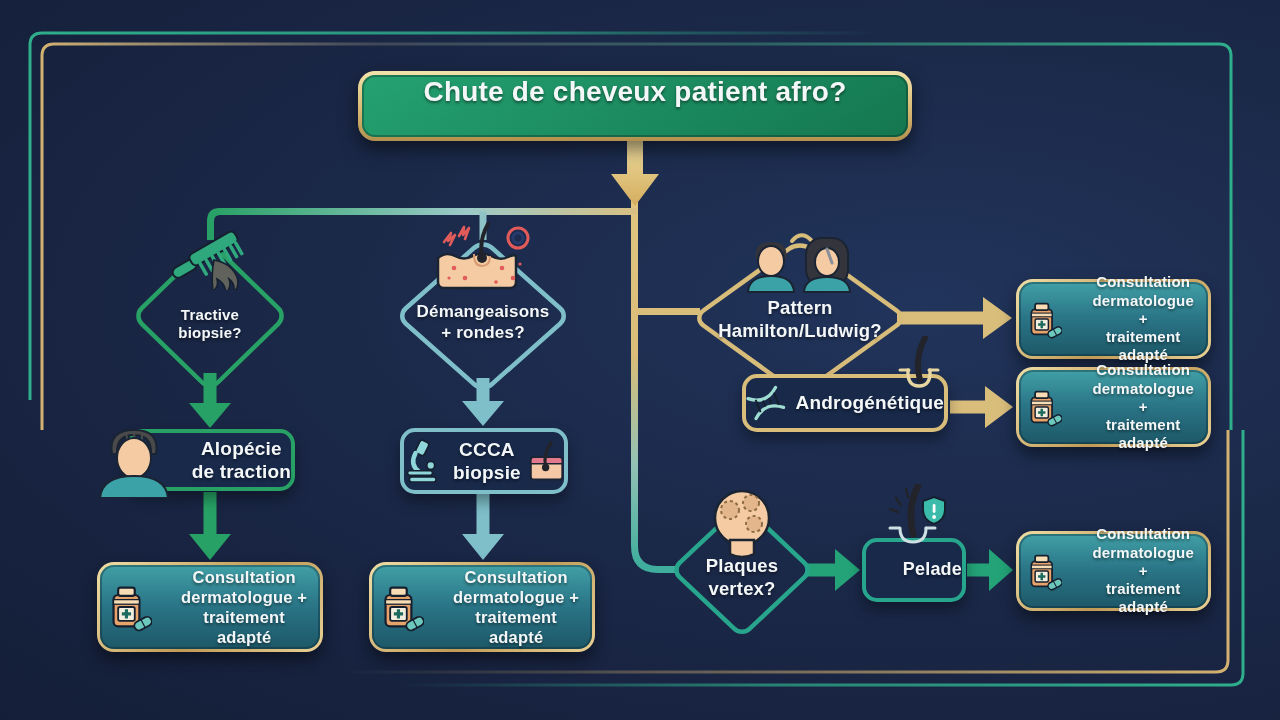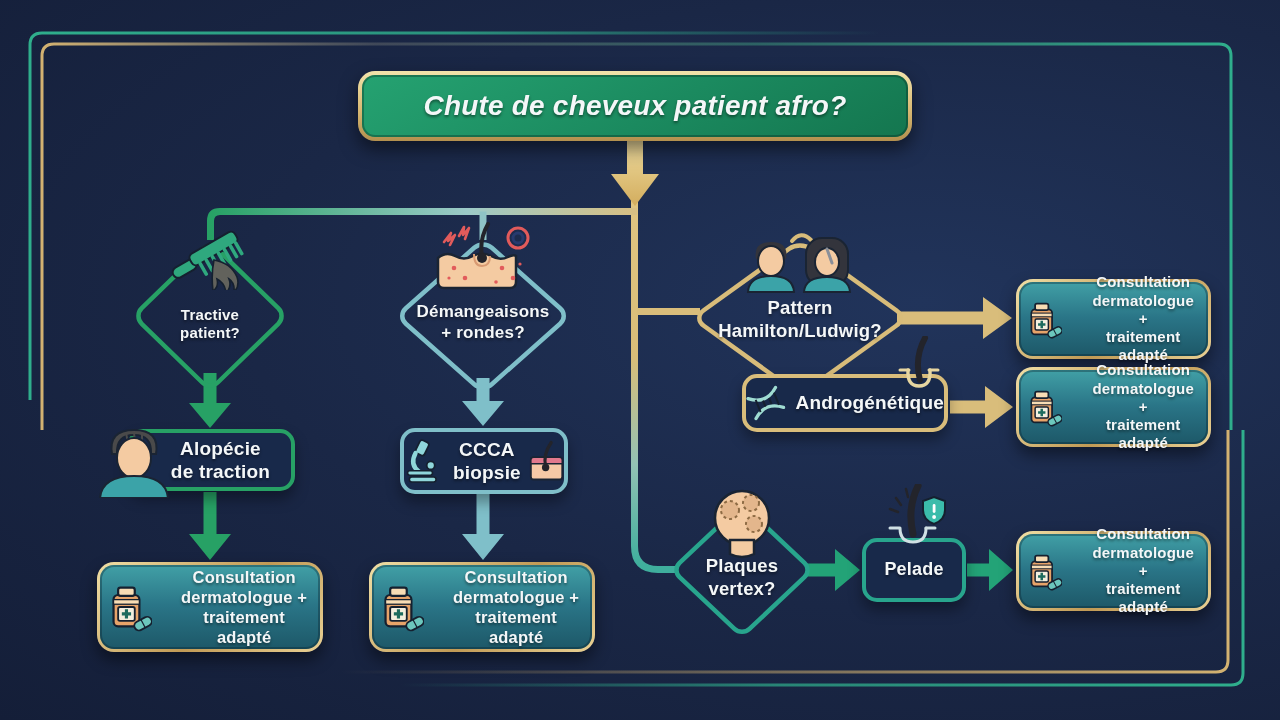--- a/index.html
+++ b/index.html
@@ -15,25 +15,25 @@
   .lbl{font-weight:700;text-align:center;line-height:1.22;text-shadow:0 2px 3px rgba(0,0,0,.45);letter-spacing:.2px;}
   .center{transform:translate(-50%,-50%);}
   
   .title-wrap{left:358px;top:71px;width:554px;height:70px;z-index:2;
     background:linear-gradient(180deg,#f2e3ab 0%,#d9ba74 55%,#b3904e 100%);
     border-radius:17px;padding:4px;box-sizing:border-box;
     box-shadow:0 8px 18px rgba(0,0,0,.5);}
   .title-inner{width:100%;height:100%;border-radius:13px;
     background:linear-gradient(150deg,#25a271 0%,#1b8a5f 55%,#14764f 100%);
     box-shadow:inset 0 0 0 2px rgba(8,40,30,.35);
-    display:flex;align-items:center;justify-content:center;font-style:italic;}
+    display:flex;align-items:flex-start;justify-content:center;}
   .title-inner .lbl{font-size:28px;}
   
   .node{z-index:2;border-radius:15px;background:#18294a;box-sizing:border-box;
-    display:flex;align-items:center;justify-content:center;
+    display:flex;align-items:center;justify-content:flex-end;
     box-shadow:0 8px 14px rgba(0,0,0,.35);}
   
   .result{z-index:2;border-radius:17px;padding:3px;box-sizing:border-box;
     background:linear-gradient(135deg,#f0dfa6 0%,#c19a55 55%,#e9d194 100%);
     box-shadow:0 8px 16px rgba(0,0,0,.45);}
   .result-inner{width:100%;height:100%;border-radius:14px;
     background:linear-gradient(180deg,#41a0a6 0%,#2a7587 48%,#1d5868 100%);
     box-shadow:inset 0 0 0 2px rgba(10,32,44,.35);
     display:flex;align-items:center;justify-content:center;gap:24px;padding:4px 8px;box-sizing:border-box;}
   .result .lbl{font-size:16.5px;}
@@ -121,21 +121,21 @@
   </svg>
 
   <div class="abs title-wrap">
     <div class="title-inner">
       <span class="lbl">Chute de cheveux patient afro?</span>
     </div>
   </div>
 
   <div class="abs lbl dlabel center" style="left:210px;top:324px;width:150px;font-size:15px;">
     <div>Tractive</div>
-    <div>patient?</div>
+    <div>biopsie?</div>
   </div>
   <div class="abs lbl dlabel center" style="left:483px;top:323px;width:190px;font-size:17px;">
     <div>Démangeaisons</div>
     <div>+ rondes?</div>
   </div>
   <div class="abs lbl dlabel center" style="left:800px;top:320px;width:220px;font-size:18.5px;">
     <div>Pattern</div>
     <div>Hamilton/Ludwig?</div>
   </div>
   <div class="abs lbl dlabel center" style="left:742px;top:578px;width:140px;font-size:18.5px;">

